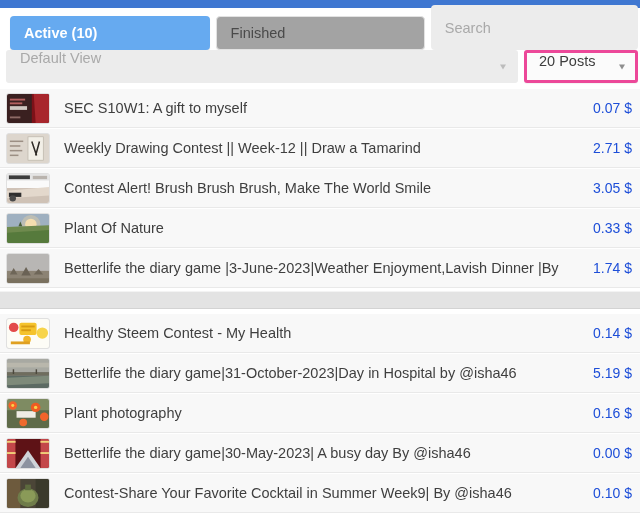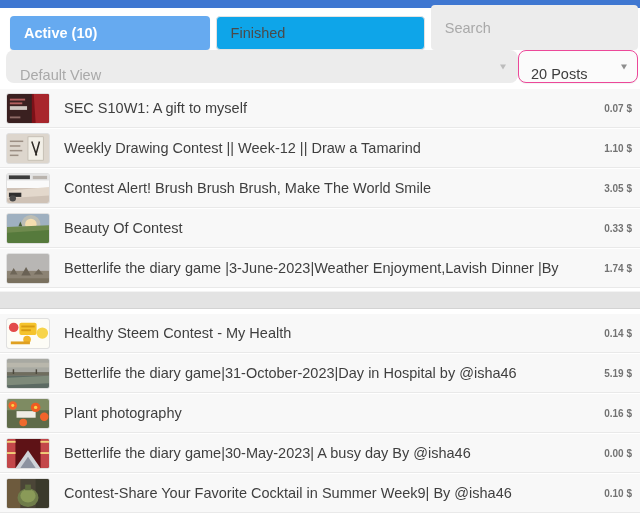--- a/index.html
+++ b/index.html
@@ -42,21 +42,21 @@
     margin-left: 6px;
     width: 206px;
     background: #66aaf0;
     color: #ffffff;
     font-weight: bold;
     box-shadow: 0 1px 1px rgba(0,0,0,0.10);
   }
   #tab-finished {
     margin-left: 6px;
     width: 216px;
-    background: #0ea5e9;
+    background: #a3a3a3;
     color: #4a4a4a;
     border: 1px solid #e2e2e2;
     line-height: 32px;
     box-shadow: 0 1px 1px rgba(0,0,0,0.05);
   }
   #search-wrap {
     margin-left: 6px;
     margin-right: 2px;
     flex: 1 1 auto;
   }
@@ -76,38 +76,38 @@
   
   #filter-row {
     display: flex;
     align-items: stretch;
     height: 38px;
     padding-bottom: 3px;
   }
   .select-box {
     position: relative;
     height: 33px;
-    border-radius: 8px;
+    border-radius: 3px;
     font-size: 14.5px;
     display: flex;
-    align-items: flex-end;
+    align-items: flex-start;
   }
   #view-select {
     margin-left: 6px;
     width: 512px;
     background: #ececec;
     color: #a9a9a9;
     padding: 0 14px;
   }
   #posts-select {
-    margin-left: 0;
+    margin-left: 6px;
     margin-right: 2px;
     flex: 1 1 auto;
     background: #fbfbfb;
-    border: 1px solid #ec4899;
+    border: 3px solid #ec4899;
     color: #3d3d3d;
     padding: 0 12px;
     box-shadow: 0 1px 1px rgba(0,0,0,0.05);
   }
   .caret {
     position: absolute;
     right: 10px;
     top: 50%;
     transform: translateY(-50%);
     width: 0; height: 0;
@@ -144,27 +144,26 @@
     flex: 1 1 auto;
     margin-left: 14px;
     font-size: 14.5px;
     color: #3f3f3f;
     white-space: nowrap;
     overflow: hidden;
     text-overflow: clip;
   }
   .post-payout {
     flex: 0 0 auto;
-    font-size: 10px;
-    color: #737373;
+    font-size: 14px;
+    color: #1d4ed8;
     text-align: right;
     padding-left: 8px;
     padding-right: 2px;
     white-space: nowrap;
-    font-weight: bold;
   }
 
   
   #section-separator {
     height: 18px;
     background: #e3e3e3;
     border-top: 1px solid #f3f3f3;
     border-bottom: 1px solid #d3d3d3;
     margin-top: 3px;
     margin-bottom: 4px;
@@ -218,21 +217,21 @@
         <rect width="44" height="31" fill="#ddd6cd"></rect>
         <rect x="22" y="3" width="16" height="25" fill="#f2efe7" stroke="#b9b2a6" stroke-width="0.7"></rect>
         <path d="M26 8 L31 23 M34 8 L30 23" stroke="#2e2a26" stroke-width="1.6" fill="none"></path>
         <rect x="3" y="7" width="14" height="1.6" fill="#9c8f84"></rect>
         <rect x="3" y="12" width="11" height="1.6" fill="#9c8f84"></rect>
         <rect x="3" y="17" width="13" height="1.6" fill="#9c8f84"></rect>
         <rect x="3" y="22" width="9" height="1.6" fill="#9c8f84"></rect>
       </svg>
     </div>
     <div class="post-title">Weekly Drawing Contest || Week-12 || Draw a Tamarind</div>
-    <div class="post-payout">1.10 $</div>
+    <div class="post-payout">2.71 $</div>
   </div>
 
   <div class="post-row">
     <div class="thumb">
       <svg viewBox="0 0 44 31" preserveAspectRatio="none">
         <rect width="44" height="31" fill="#fafafa"></rect>
         <rect x="0" y="0" width="44" height="7" fill="#e4e4e4"></rect>
         <rect x="2" y="1.5" width="22" height="4" fill="#3c3c3c"></rect>
         <rect x="27" y="2" width="15" height="3.5" fill="#b9b3ad"></rect>
         <rect x="0" y="15" width="44" height="16" fill="#cfc2b6"></rect>
@@ -250,21 +249,21 @@
       <svg viewBox="0 0 44 31" preserveAspectRatio="none">
         <rect width="44" height="31" fill="#b9c3cd"></rect>
         <rect x="0" y="0" width="44" height="15" fill="#9fb0c0"></rect>
         <circle cx="25" cy="11" r="6" fill="#f6e2b8"></circle>
         <circle cx="25" cy="11" r="10" fill="#f3d79e" opacity="0.35"></circle>
         <path d="M0 14 L44 12 L44 31 L0 31 Z" fill="#6f8a4e"></path>
         <path d="M0 20 L44 17 L44 31 L0 31 Z" fill="#567a3c"></path>
         <path d="M12 13 L14 8 L16 13 Z" fill="#4a5f3a"></path>
       </svg>
     </div>
-    <div class="post-title">Beauty Of Contest</div>
+    <div class="post-title">Plant Of Nature</div>
     <div class="post-payout">0.33 $</div>
   </div>
 
   <div class="post-row">
     <div class="thumb">
       <svg viewBox="0 0 44 31" preserveAspectRatio="none">
         <rect width="44" height="31" fill="#c9c6c1"></rect>
         <rect x="0" y="0" width="44" height="18" fill="#b8b6b4"></rect>
         <rect x="0" y="18" width="44" height="13" fill="#8c8374"></rect>
         <path d="M3 22 L7 15 L11 22 Z" fill="#6e6658"></path>

